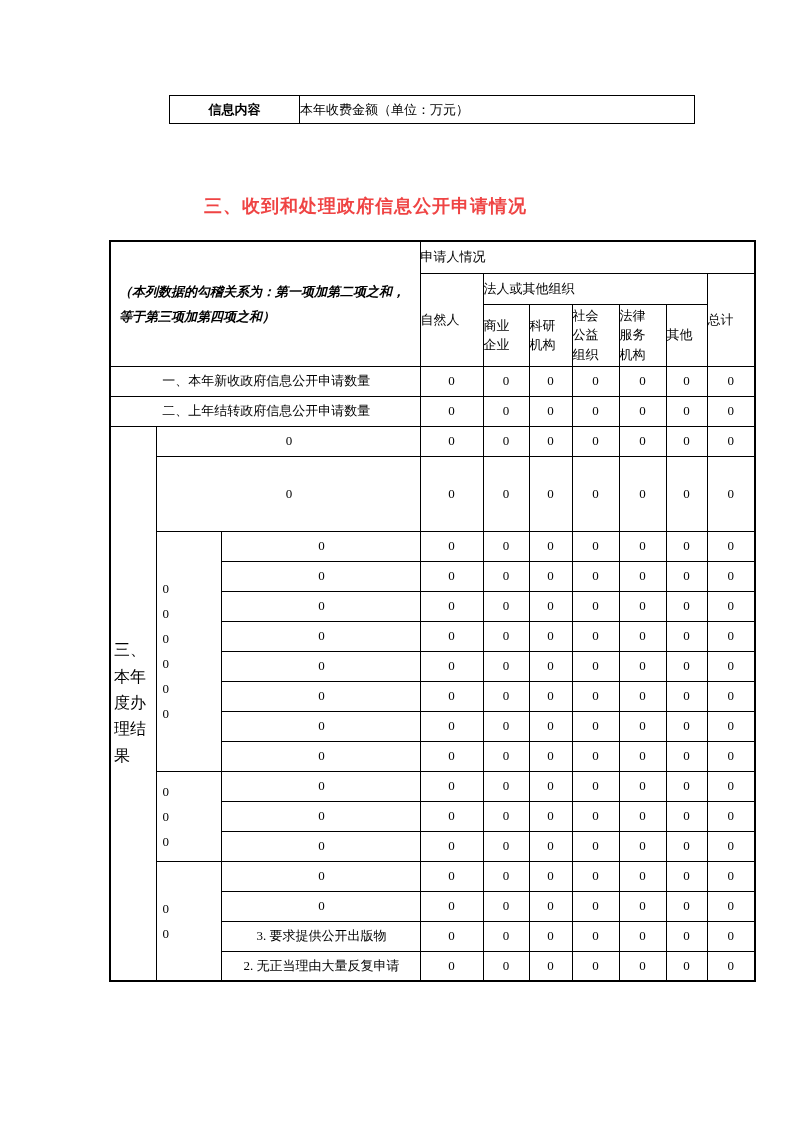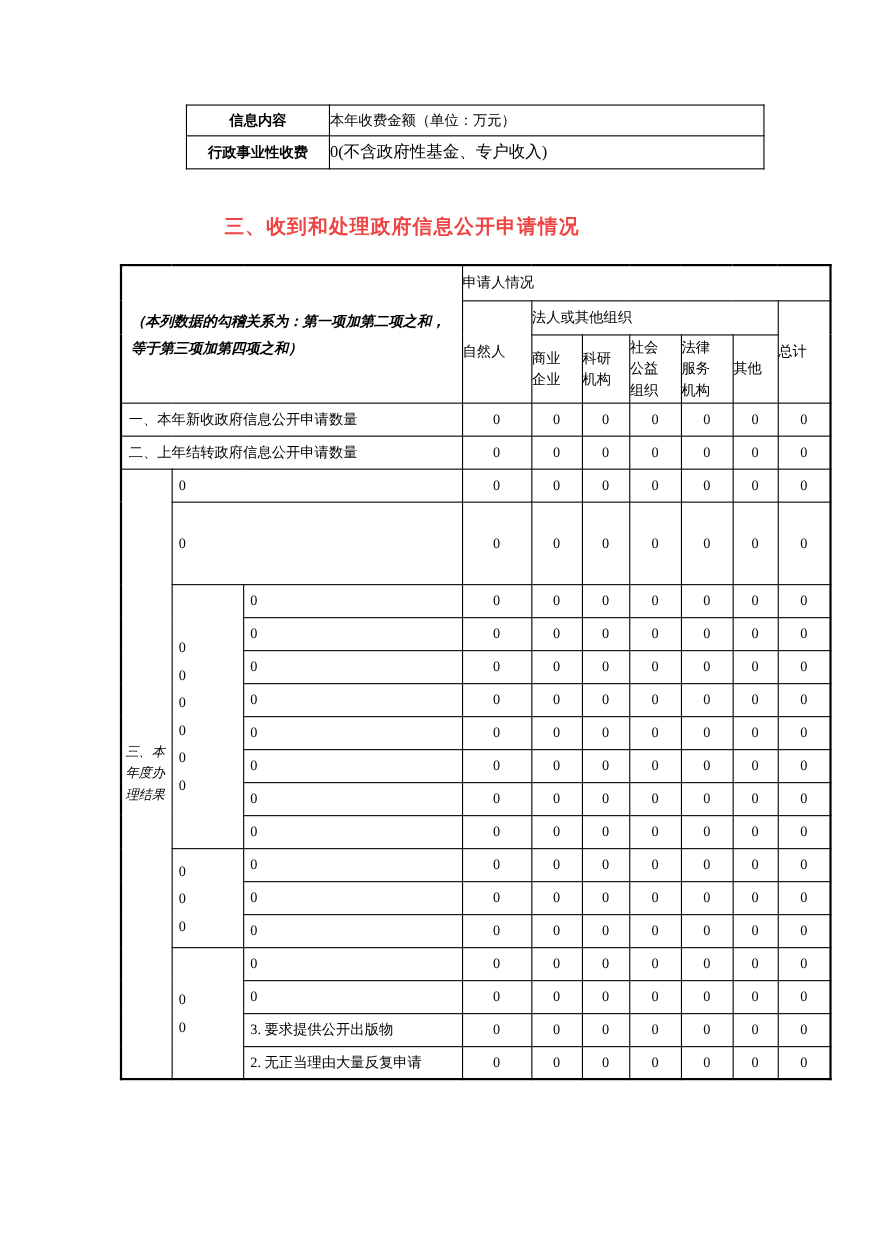--- a/index.html
+++ b/index.html
@@ -57,29 +57,28 @@
   .center { }
   .pre { white-space: pre-line; line-height: 1.5; }
   .note {
     font-style: italic;
     font-weight: bold;
     text-align: left;
     vertical-align: middle;
     padding: 4px 8px;
     line-height: 25px;
   }
-  .label { text-align: left; padding: 1px 4px 1px 6px; margin-top: 48px; }
+  .label { text-align: center; padding: 1px 4px 1px 6px; margin-top: 48px; }
   .val { text-align: center; }
   .vert {
     text-align: left;
     padding: 2px 3px;
     word-break: break-all;
     line-height: 1.65;
-    font-size: 12px;
-    font-style: italic;
+    font-size: 16px;
   }
   .stack {
     white-space: pre-line;
     text-align: left;
     padding-left: 6px;
     line-height: 25px;
   }
 </style>
 </head>
 <body>
@@ -88,24 +87,20 @@
 
   <table class="fee-table">
     <colgroup>
       <col style="width:130px">
       <col style="width:395px">
     </colgroup>
     <tbody>
       <tr>
         <td class="fee-label">信息内容</td>
         <td class="fee-value">本年收费金额（单位：万元）</td>
-      </tr>
-      <tr>
-        <td class="fee-label">行政事业性收费</td>
-        <td class="fee-value big">0(不含政府性基金、专户收入)</td>
       </tr>
     </tbody>
   </table>
 
   <div class="heading">三、收到和处理政府信息公开申请情况</div>
 
   <table class="app-table">
     <colgroup>
       <col style="width:46px">
       <col style="width:65px">

